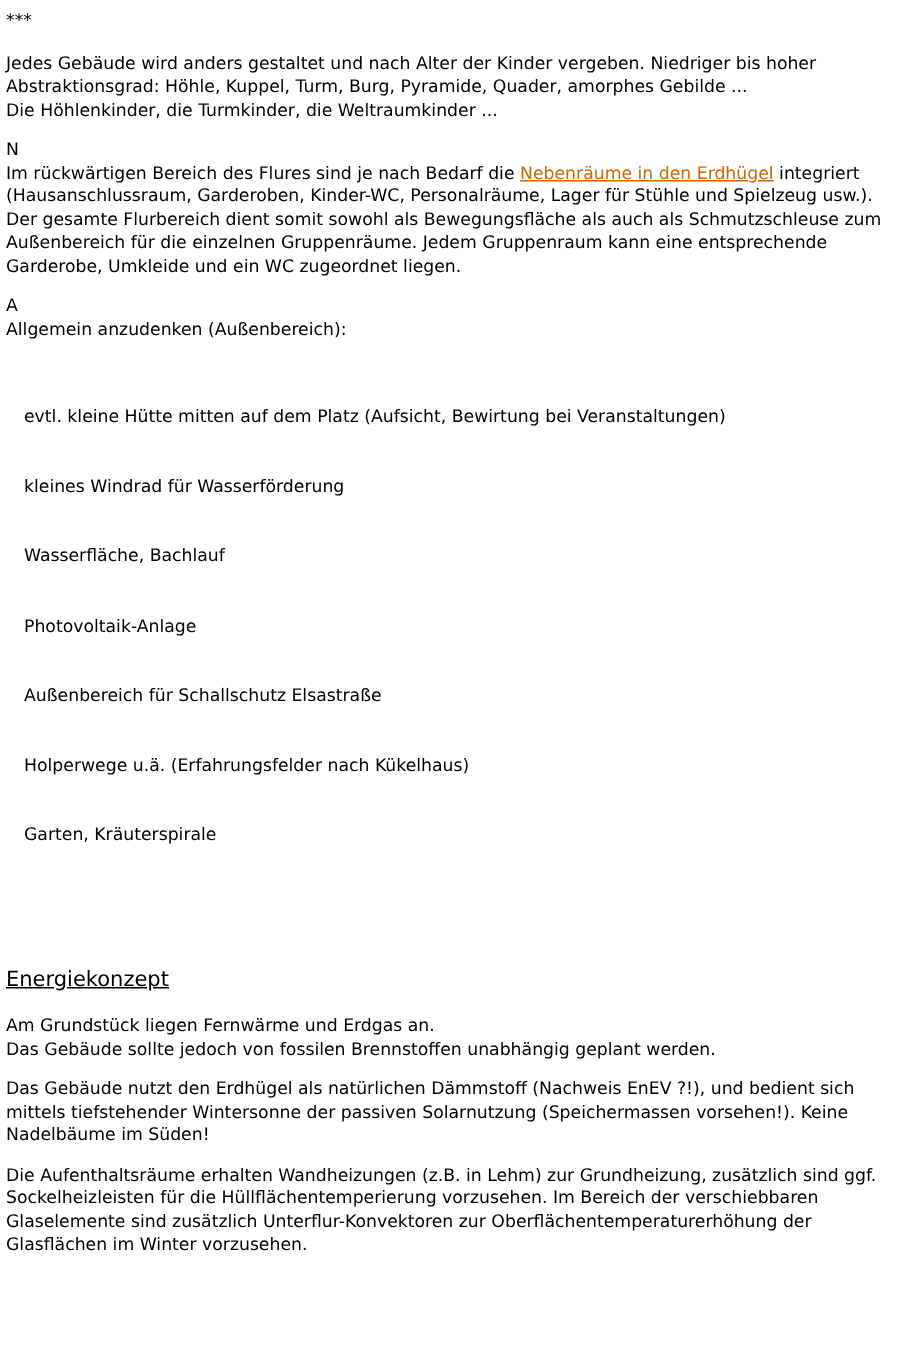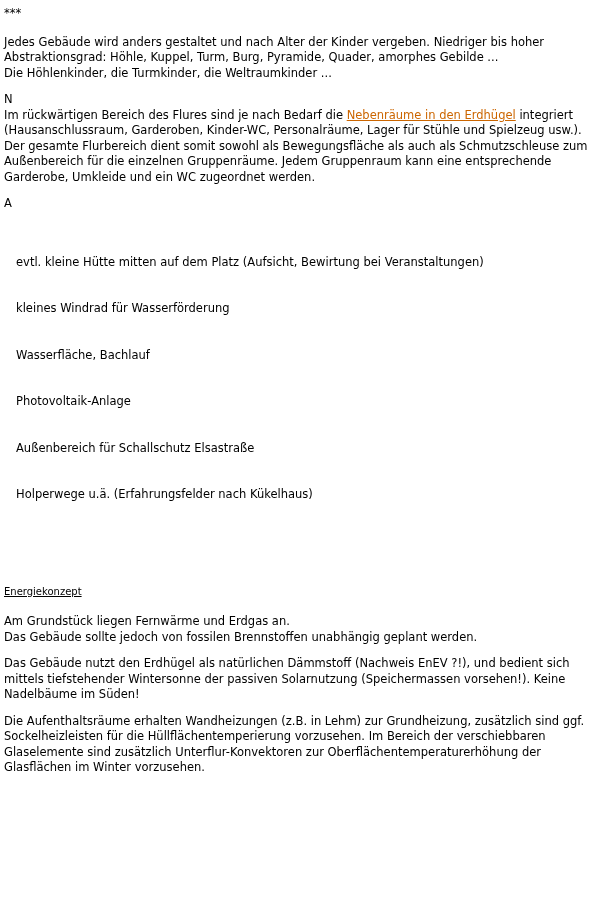--- a/index.html
+++ b/index.html
@@ -28,21 +28,21 @@
   }
   .stars {
     letter-spacing: 0px;
     margin-bottom: 2px;
   }
   .spacer-sm { height: 11px; }
   .spacer-md { height: 15px; }
   .spacer-lg { height: 38px; }
   .heading {
     margin: 0;
-    font-size: 10px;
+    font-size: 14px;
     font-weight: normal;
     text-decoration: underline;
     display: inline-block;
   }
   .hl {
     color: #cc6600;
     text-decoration: underline;
   }
   .list-block {
     margin: 12px;
@@ -59,32 +59,34 @@
   <div class="spacer-sm"></div>
 
   <div class="blk">Jedes Gebäude wird anders gestaltet und nach Alter der Kinder vergeben. Niedriger bis hoher Abstraktionsgrad: Höhle, Kuppel, Turm, Burg, Pyramide, Quader, amorphes Gebilde ...
 Die Höhlenkinder, die Turmkinder, die Weltraumkinder ...</div>
 
   <div class="spacer-sm"></div>
 
   <div class="blk">N</div>
 
   <div class="blk"><span>Im rückwärtigen Bereich des Flures sind je nach Bedarf die </span><span class="hl">Nebenräume in den Erdhügel</span><span> integriert (Hausanschlussraum, Garderoben, Kinder-WC, Personalräume, Lager für Stühle und Spielzeug usw.).</span></div>
-  <div class="blk">Der gesamte Flurbereich dient somit sowohl als Bewegungsfläche als auch als Schmutzschleuse zum Außenbereich für die einzelnen Gruppenräume. Jedem Gruppenraum kann eine entsprechende Garderobe, Umkleide und ein WC zugeordnet werden.</div>
+  <div class="blk">Der gesamte Flurbereich dient somit sowohl als Bewegungsfläche als auch als Schmutzschleuse zum Außenbereich für die einzelnen Gruppenräume. Jedem Gruppenraum kann eine entsprechende Garderobe, Umkleide und ein WC zugeordnet liegen.</div>
 
   <div class="spacer-sm"></div>
 
   <div class="blk">A</div>
+  <div class="blk">Allgemein anzudenken (Außenbereich):</div>
   <div class="blk list-block">
     <div>evtl. kleine Hütte mitten auf dem Platz (Aufsicht, Bewirtung bei Veranstaltungen)</div>
     <div>kleines Windrad für Wasserförderung</div>
     <div>Wasserfläche, Bachlauf</div>
     <div>Photovoltaik-Anlage</div>
     <div>Außenbereich für Schallschutz Elsastraße</div>
     <div>Holperwege u.ä. (Erfahrungsfelder nach Kükelhaus)</div>
+    <div>Garten, Kräuterspirale</div>
   </div>
 
   <div class="spacer-lg"></div>
 
   <div><span class="heading">Energiekonzept</span></div>
 
   <div class="spacer-md"></div>
 
   <div class="blk">Am Grundstück liegen Fernwärme und Erdgas an.
 Das Gebäude sollte jedoch von fossilen Brennstoffen unabhängig geplant werden.</div>

